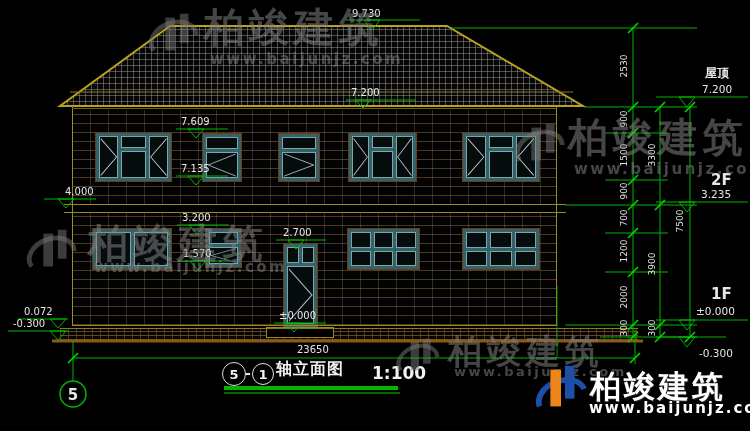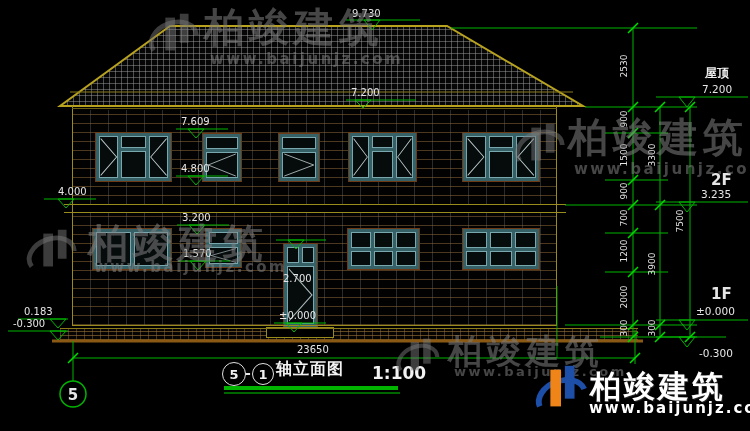--- a/index.html
+++ b/index.html
@@ -288,27 +288,27 @@
           <line x1="630" y1="363" x2="640" y2="353"></line>
       </g>
 
       <circle cx="73" cy="394" r="13" stroke-width="1.5"></circle>
     </g>
   </svg>
 
   <div class="dim" style="left:352px;top:9px;">9.730</div>
   <div class="dim" style="left:351px;top:88px;">7.200</div>
   <div class="dim" style="left:181px;top:117px;">7.609</div>
-  <div class="dim" style="left:181px;top:164px;">4.800</div>
+  <div class="dim" style="left:181px;top:164px;">7.135</div>
   <div class="dim" style="left:182px;top:213px;">3.200</div>
   <div class="dim" style="left:183px;top:249px;">1.570</div>
-  <div class="dim" style="left:283px;top:228px;margin-top:46px;">2.700</div>
+  <div class="dim" style="left:283px;top:228px;">2.700</div>
   <div class="dim" style="left:279px;top:311px;">±0.000</div>
-  <div class="dim" style="left:58px;top:187px;">4.000</div>
-  <div class="dim" style="left:24px;top:307px;">0.183</div>
+  <div class="dim" style="left:65px;top:187px;">4.000</div>
+  <div class="dim" style="left:24px;top:307px;">0.072</div>
   <div class="dim" style="left:13px;top:319px;">-0.300</div>
   <div class="dim" style="left:297px;top:345px;">23650</div>
 
   <div class="dim cn" style="left:705px;top:68px;">屋顶</div>
   <div class="dim" style="left:702px;top:84px;font-size:10.5px;">7.200</div>
   <div class="dim dimb" style="left:711px;top:175px;">2F</div>
   <div class="dim" style="left:701px;top:189px;font-size:10.5px;">3.235</div>
   <div class="dim dimb" style="left:711px;top:289px;">1F</div>
   <div class="dim" style="left:696px;top:306px;font-size:10.5px;">±0.000</div>
   <div class="dim" style="left:699px;top:348px;font-size:10.5px;">-0.300</div>

